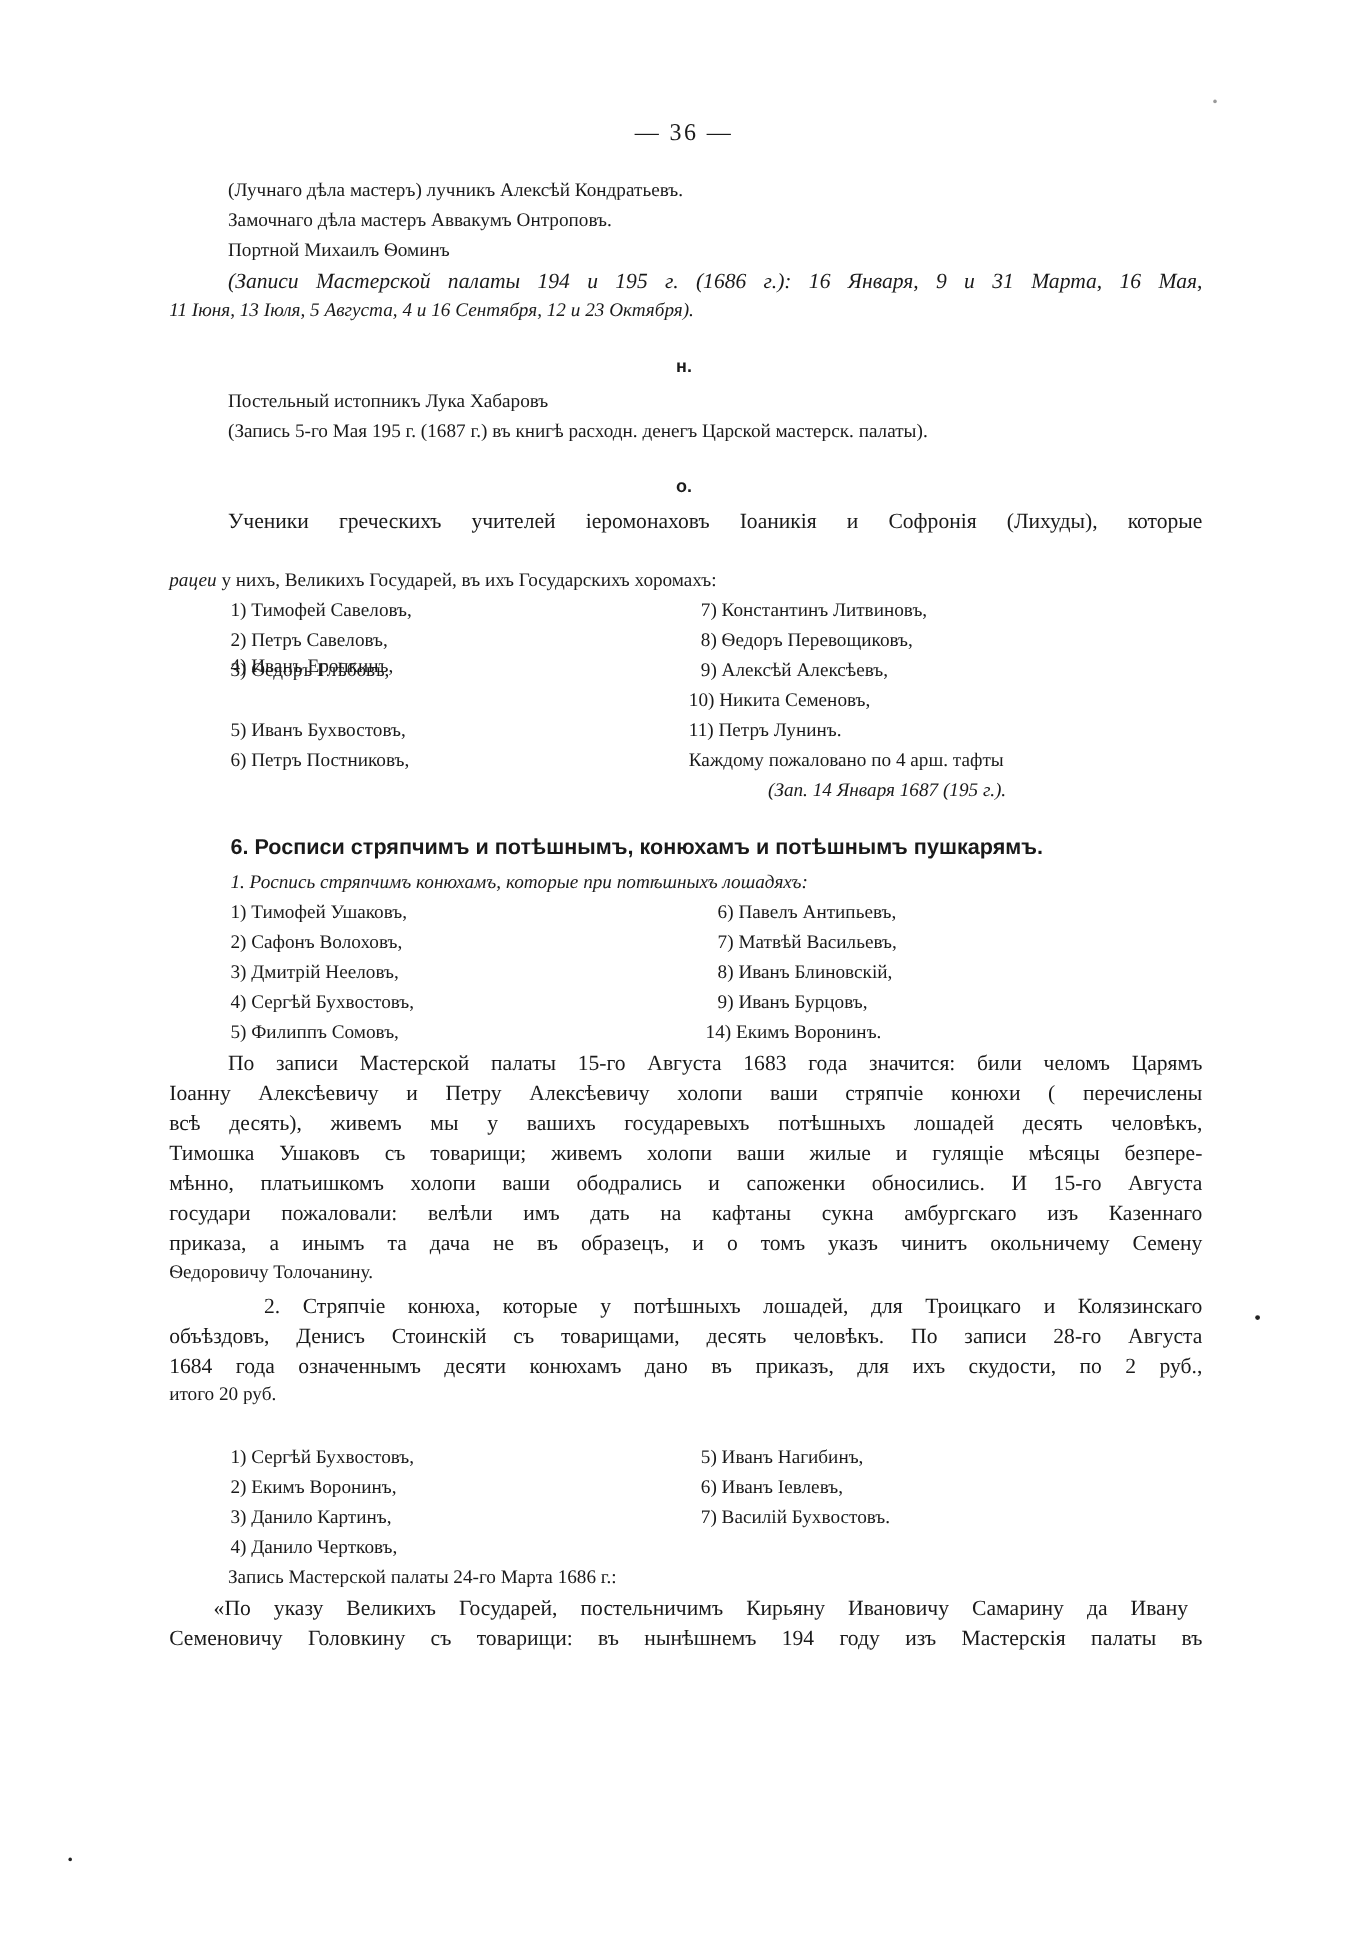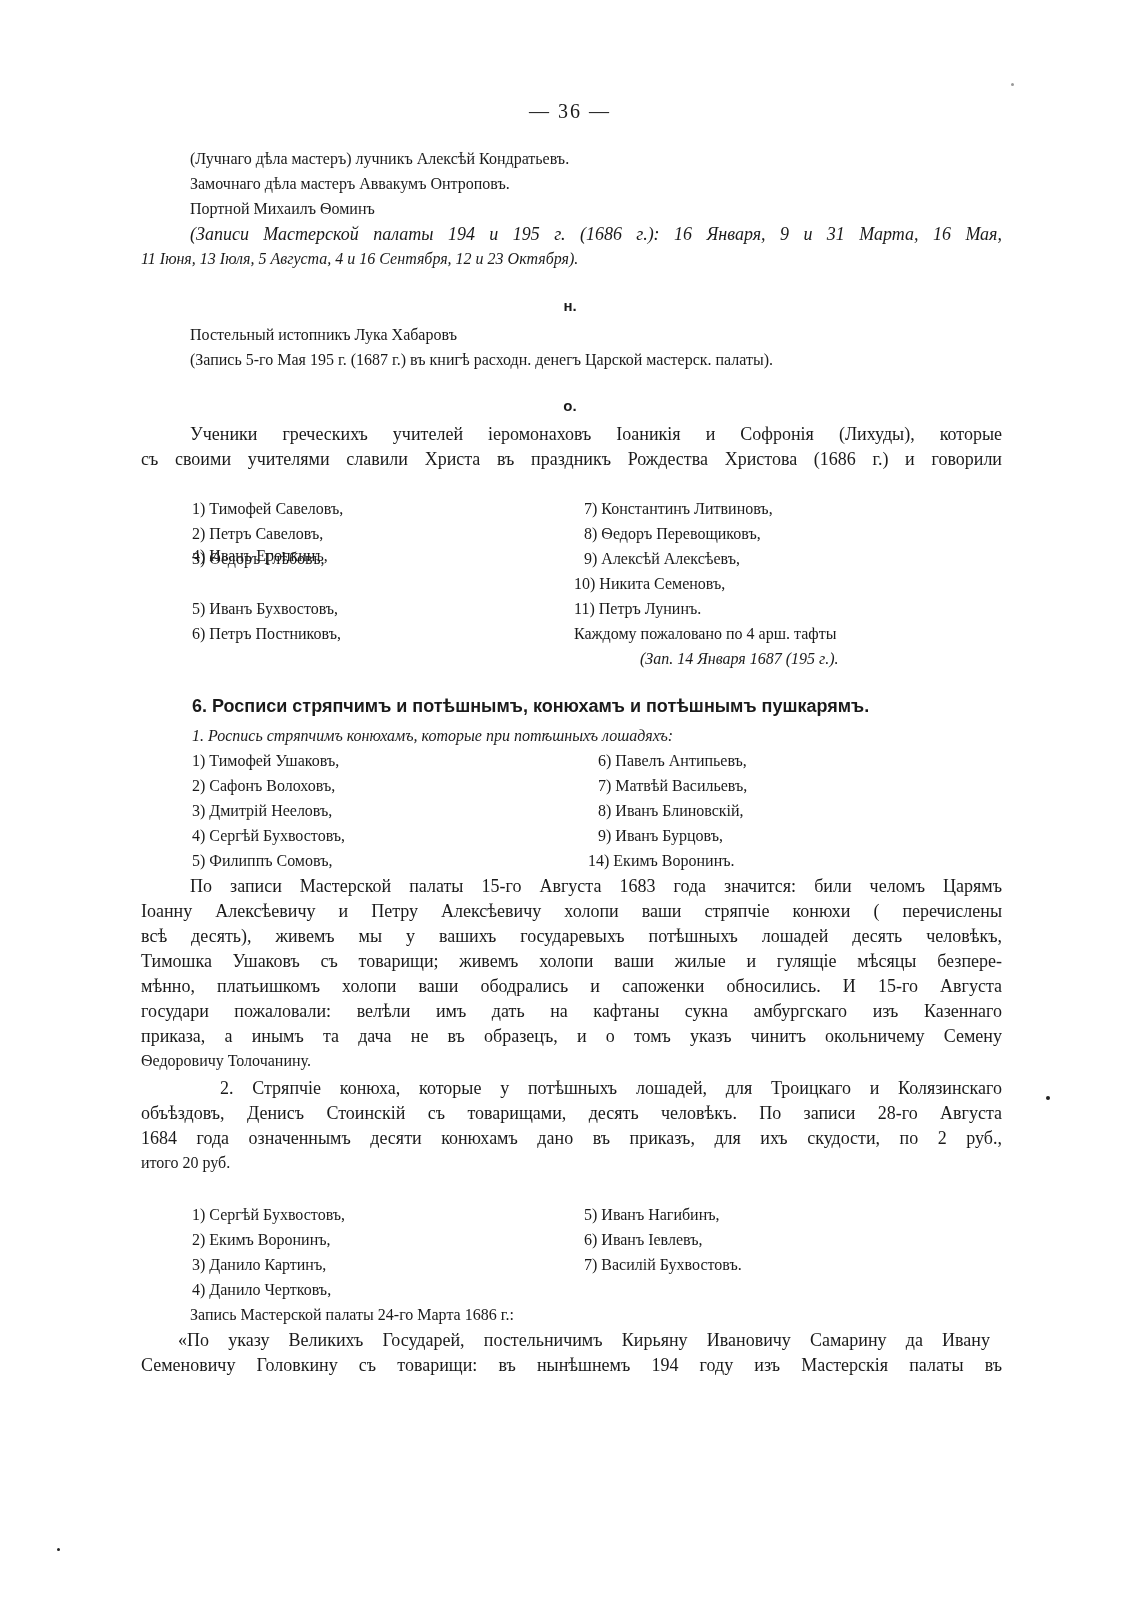--- a/index.html
+++ b/index.html
@@ -30,21 +30,21 @@
   <div class="line" style="left:190px;top:197px">Портной Михаилъ Ѳоминъ</div>
   <div class="just ital" style="left:190px;top:222px;width:812px">(Записи Мастерской палаты 194 и 195 г. (1686 г.): 16 Января, 9 и 31 Марта, 16 Мая,</div>
   <div class="line ital" style="left:141px;top:247px">11 Іюня, 13 Іюля, 5 Августа, 4 и 16 Сентября, 12 и 23 Октября).</div>
 
   <div class="letter" style="top:297px">н.</div>
   <div class="line" style="left:190px;top:323px">Постельный истопникъ Лука Хабаровъ</div>
   <div class="line" style="left:190px;top:348px">(Запись 5-го Мая 195 г. (1687 г.) въ книгѣ расходн. денегъ Царской мастерск. палаты).</div>
 
   <div class="letter" style="top:397px">о.</div>
   <div class="just" style="left:190px;top:422px;width:812px">Ученики греческихъ учителей іеромонаховъ Іоаникія и Софронія (Лихуды), которые</div>
-  <div class="just" style="left:141px;top:447px;width:861px">съ своими учителями славили Христа въ праздникъ Рождества Христова (1686 г.) и говорили</div>
+  <div class="line" style="left:141px;top:472px"><span class="ital">рацеи</span><span> у нихъ, Великихъ Государей, въ ихъ Государскихъ хоромахъ:</span></div>
 
   <div class="line" style="left:192px;top:497px">1) Тимофей Савеловъ,</div>
   <div class="line" style="left:192px;top:522px">2) Петръ Савеловъ,</div>
   <div class="line" style="left:192px;top:547px">3) Ѳедоръ Глѣбовъ,</div>
   <div class="line" style="left:192px;top:544px">4) Иванъ Еропкинъ,</div>
   <div class="line" style="left:192px;top:597px">5) Иванъ Бухвостовъ,</div>
   <div class="line" style="left:192px;top:622px">6) Петръ Постниковъ,</div>
 
   <div class="line" style="left:584px;top:497px">7) Константинъ Литвиновъ,</div>
   <div class="line" style="left:584px;top:522px">8) Ѳедоръ Перевощиковъ,</div>

